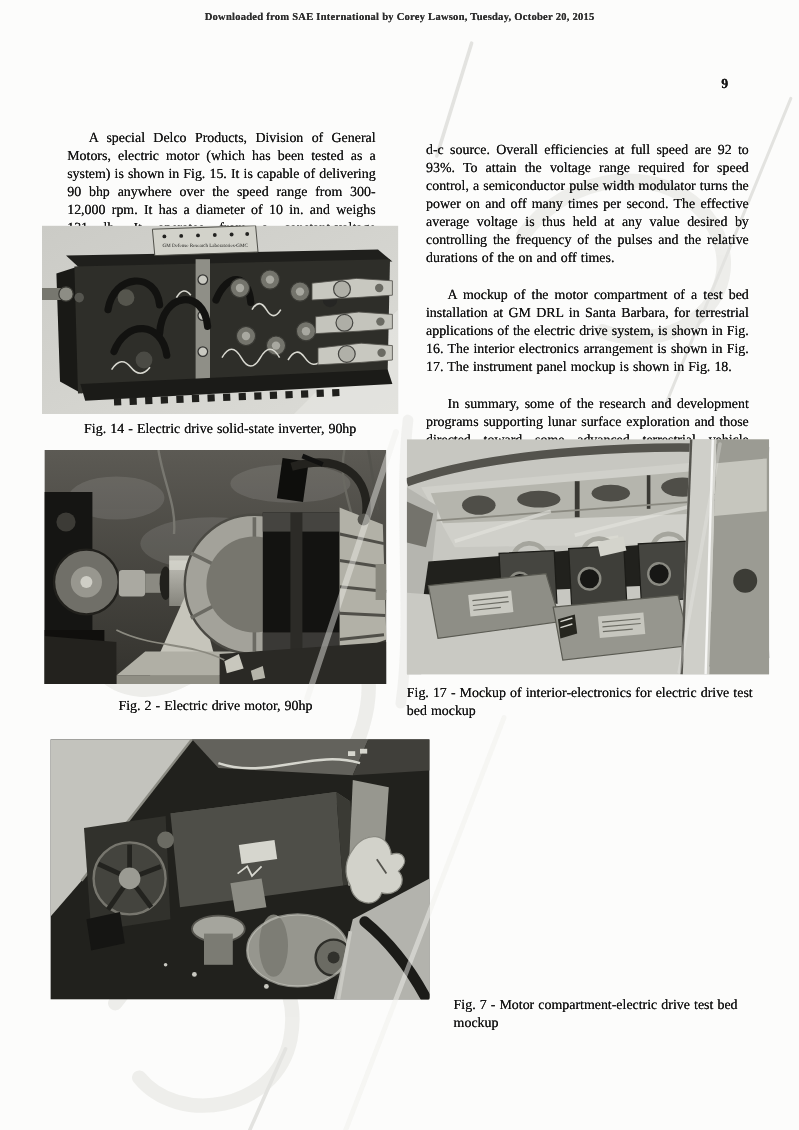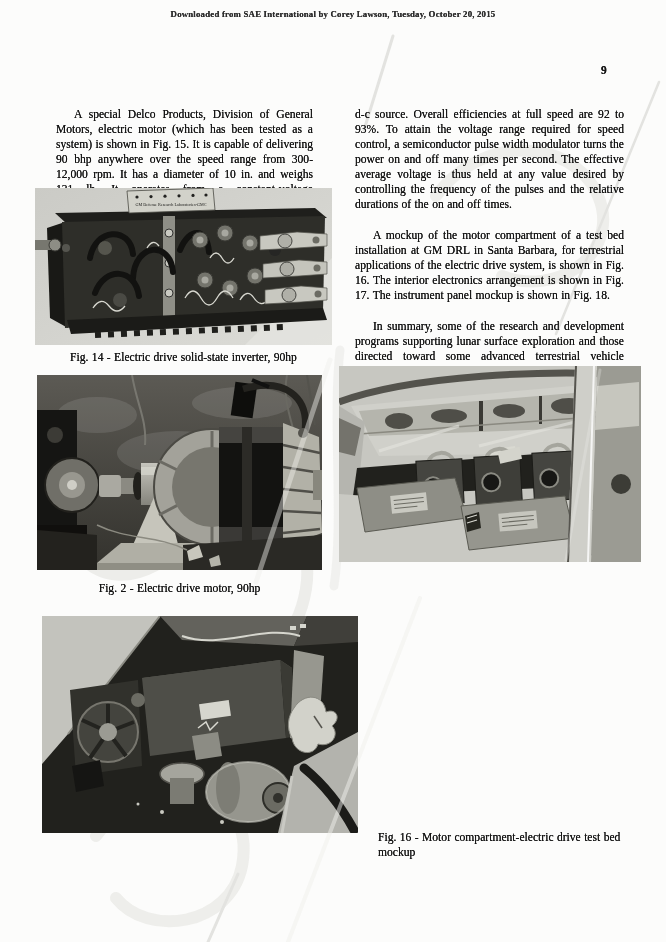--- a/index.html
+++ b/index.html
@@ -54,21 +54,21 @@
   </svg>
 
   <div class="abs header-line z1" style="left:0;top:9px;">Downloaded from SAE International by Corey Lawson, Tuesday, October 20, 2015</div>
 
   <div class="abs pagenum z1" style="left:601px;top:64px;">9</div>
 
   <div class="abs txt z1" style="left:40px;top:91px;width:289px;">
     <p class="indent jlast">A special Delco Products, Division of General Motors, electric motor (which has been tested as a system) is shown in Fig. 15.  It is capable of delivering 90 bhp anywhere over the speed range from 300-12,000 rpm.  It has a diameter of 10 in. and weighs 131 lb.  It operates from a constant-voltage</p>
   </div>
 
-  <div class="abs txt z1" style="left:339px;top:91px;width:301px;">
+  <div class="abs txt z1" style="left:339px;top:101px;width:301px;">
     <p>d-c source.  Overall efficiencies at full speed are 92 to 93%. To attain the voltage range required for speed control, a semiconductor pulse width modulator turns the power on and off many times per second.  The effective average voltage is thus held at any value desired by controlling the frequency of the pulses and the relative durations of the on and off times.</p>
     <p class="indent">A mockup of the motor compartment of a test bed installation at GM DRL in Santa Barbara, for terrestrial applications of the electric drive system, is shown in Fig. 16. The interior electronics arrangement is shown in Fig. 17.  The instrument panel mockup is shown in Fig. 18.</p>
     <p class="indent jlast">In summary, some of the research and development programs supporting lunar surface exploration and those directed toward some advanced terrestrial vehicle requirements are</p>
   </div>
 
   <figure class="abs z1" style="left:35px;top:188px;">
     <svg class="photo" width="297" height="157" viewBox="0 0 297 157">
       <defs>
         <linearGradient id="g14" x1="0" y1="0" x2="1" y2="1">
           <stop offset="0" stop-color="#cbcbc6"></stop>
@@ -331,20 +331,21 @@
       <g>
         <polygon points="258,0 302,0 302,196 252,196" fill="#9b9b93"></polygon>
         <polygon points="258,20 300,16 300,60 256,64" fill="#c6c6be"></polygon>
         <circle cx="282" cy="118" r="10" fill="#3c3c36"></circle>
         <polygon points="236,0 258,0 252,196 228,196" fill="#cfcfc9"></polygon>
         <line x1="237" y1="0" x2="229" y2="196" stroke="#55544e" stroke-width="2"></line>
         <line x1="255" y1="0" x2="249" y2="196" stroke="#ffffff" stroke-width="2" opacity="0.8"></line>
       </g>
     </svg>
   </figure>
+  <figcaption class="abs caption z1" style="left:339px;top:570px;width:300px;">Fig. 17 - Mockup of interior-electronics for electric drive test bed mockup</figcaption>
 
   <figure class="abs z1" style="left:42px;top:616px;">
     <svg class="photo" width="316" height="217" viewBox="0 0 316 217">
       <rect width="316" height="217" fill="#21211d"></rect>
 
       <polygon points="0,0 118,0 26,118 0,148" fill="#c3c3bd"></polygon>
       <line x1="118" y1="0" x2="26" y2="118" stroke="#8b8b83" stroke-width="2"></line>
       <polygon points="118,0 265,0 252,30 140,24" fill="#63625c"></polygon>
       <polygon points="265,0 316,0 316,26 252,30" fill="#403f3a"></polygon>
       <path d="M140,20 C180,34 220,8 258,20" stroke="#d6d6ce" stroke-width="2" fill="none"></path>
@@ -392,21 +393,21 @@
       <polygon points="252,150 316,116 316,217 236,217" fill="#b3b3ad"></polygon>
       <path d="M262,152 C284,170 300,192 312,214" stroke="#1b1b18" stroke-width="9" fill="none" stroke-linecap="round"></path>
       <path d="M250,160 L240,217" stroke="#c9c9c3" stroke-width="3"></path>
       <g fill="#c9c9c1">
           <circle cx="120" cy="196" r="2"></circle>
           <circle cx="96" cy="188" r="1.5"></circle>
           <circle cx="180" cy="206" r="2"></circle>
         </g>
     </svg>
   </figure>
-  <figcaption class="abs caption z1" style="left:378px;top:830px;width:258px;">Fig. 16 - Motor compartment-electric drive test bed mockup</figcaption>
+  <figcaption class="abs caption z1" style="left:378px;top:830px;width:258px;">Fig. 7 - Motor compartment-electric drive test bed mockup</figcaption>
 
   <svg class="abs wm z6" width="666" height="942" viewBox="0 0 666 942" style="left:0;top:0;">
     <g fill="none" stroke="#f0f0ec" stroke-linecap="round">
       <path d="M330,360 L256,582" stroke-width="5" opacity="0.45"></path>
       <path d="M420,598 L288,942" stroke-width="4" opacity="0.5"></path>
       <path d="M600,370 L566,560" stroke-width="3" opacity="0.3"></path>
     </g>
   </svg>
 
 </div>

